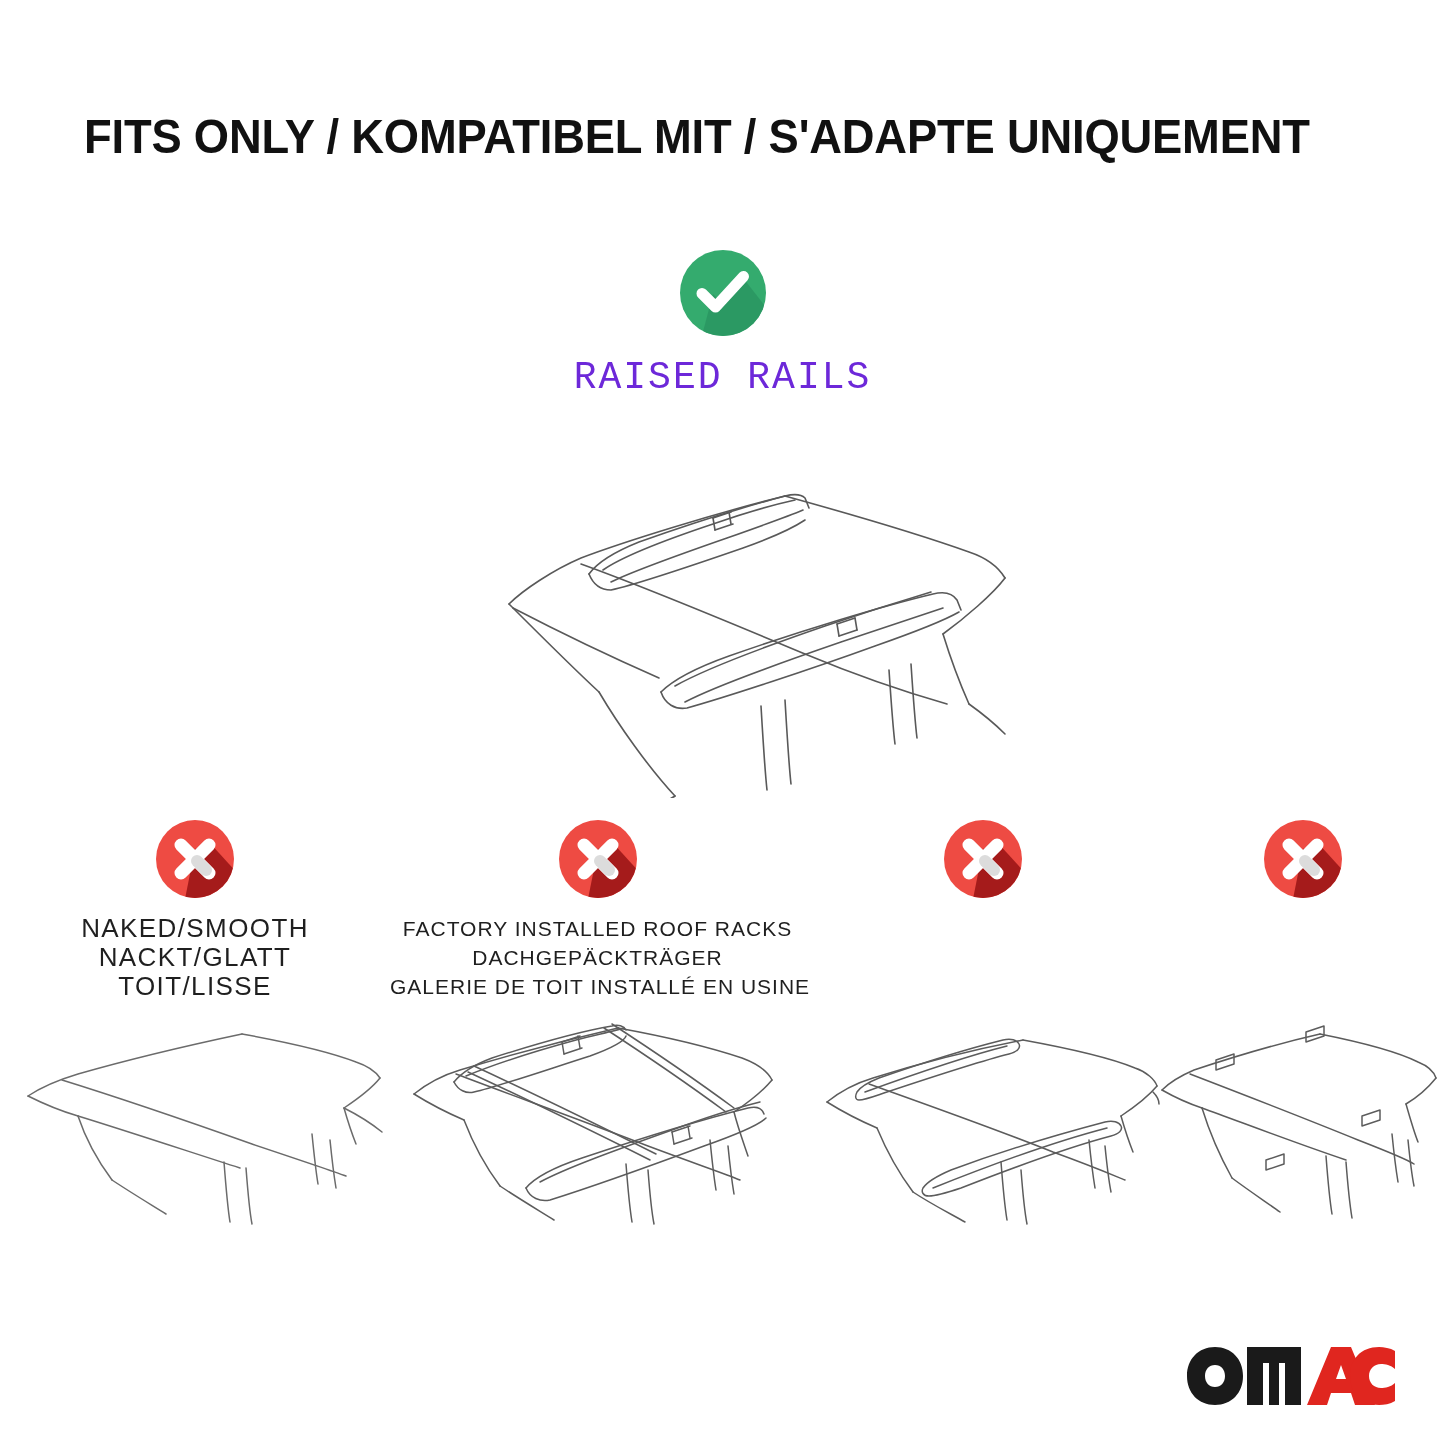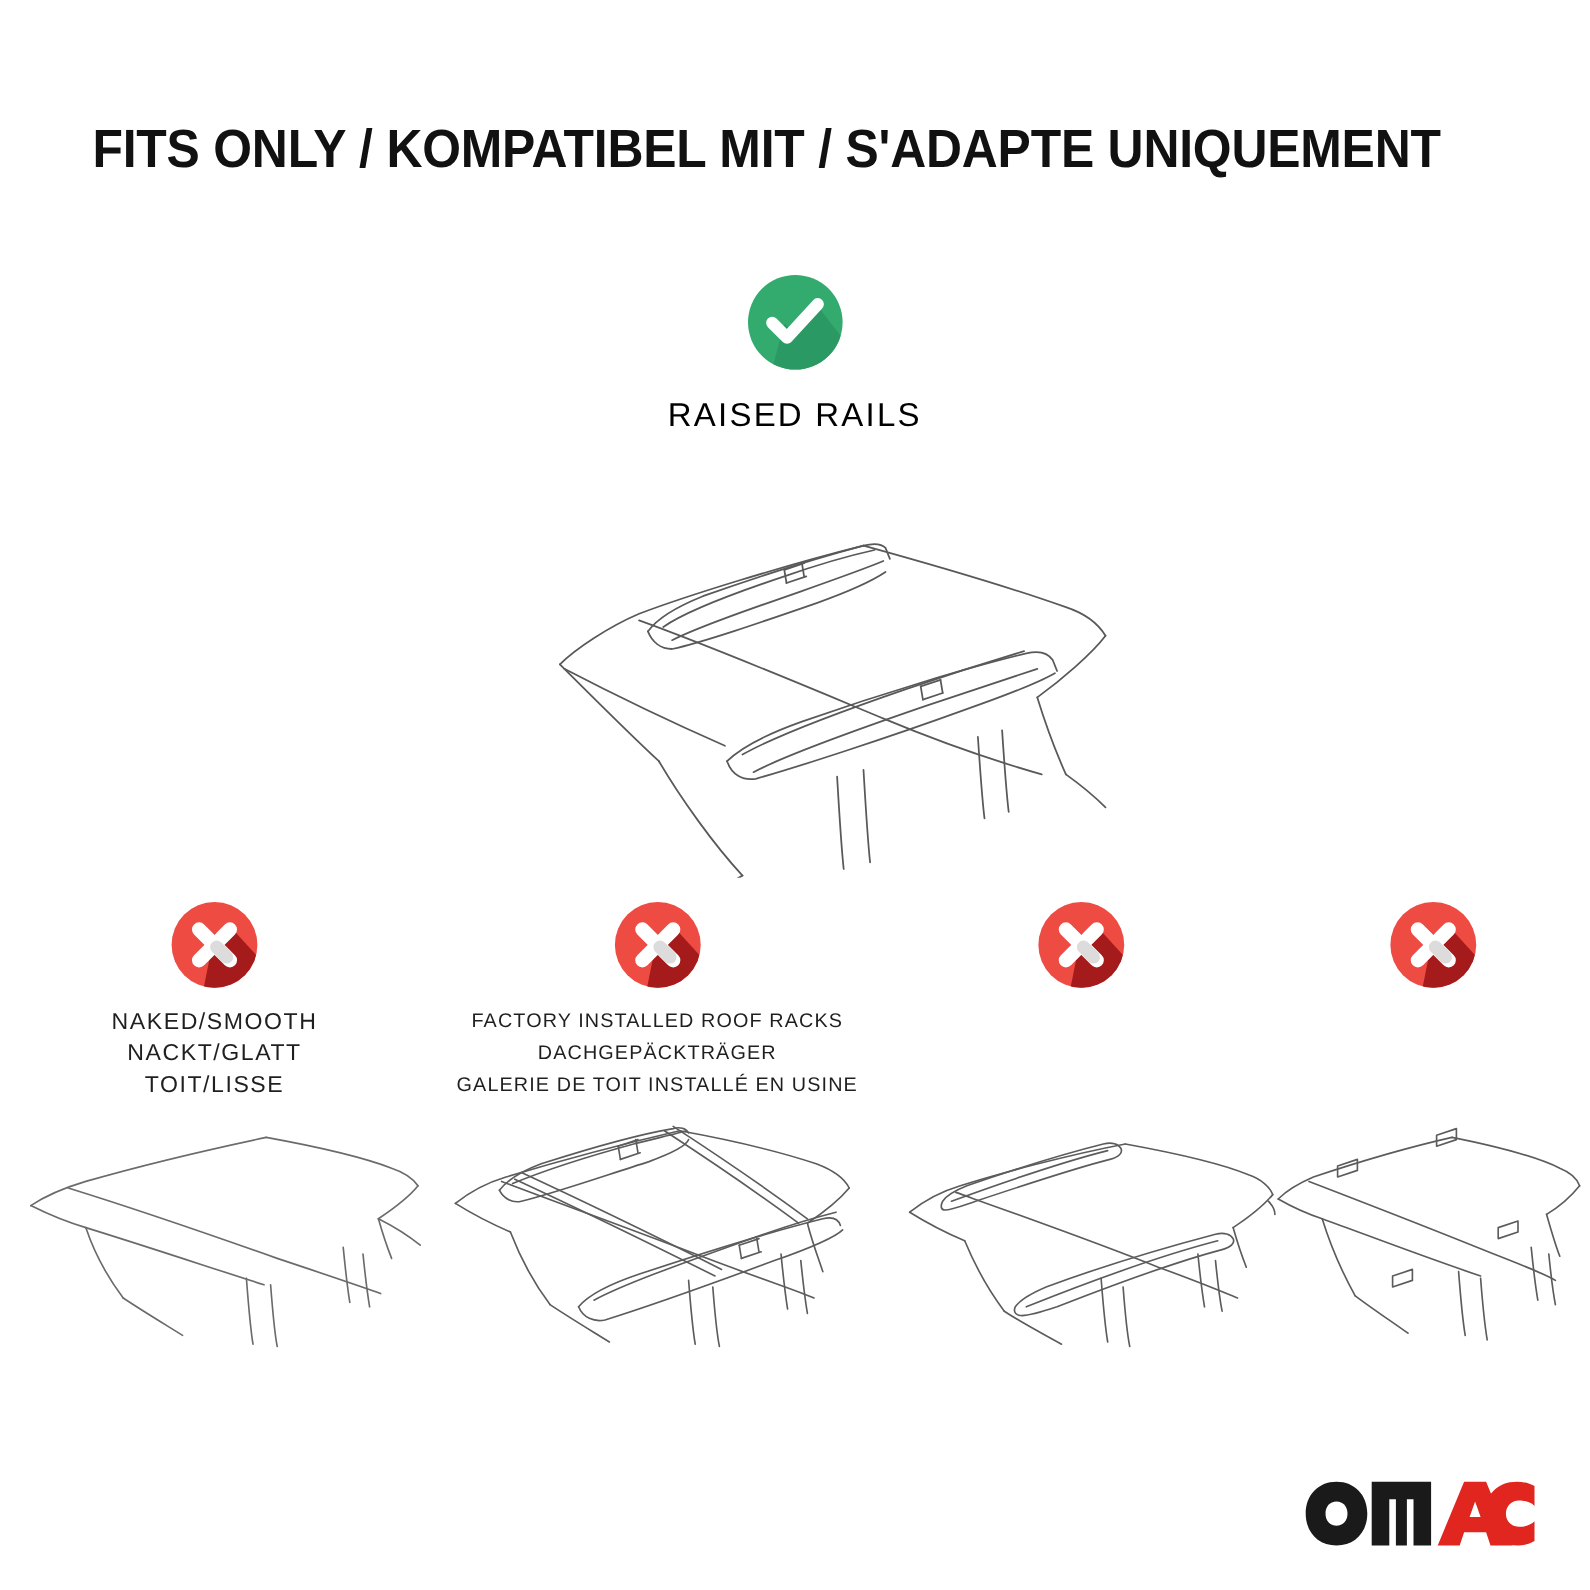--- a/index.html
+++ b/index.html
@@ -42,26 +42,26 @@
     text-align: center;
   }
   .check-badge {
     width: 90px;
     height: 90px;
     margin: 0 auto;
     position: relative;
   }
   .primary-caption {
     margin-top: 20px;
-    font-size: 30px;
+    font-size: 38px;
     line-height: 39px;
     letter-spacing: 2.0px;
-    color: #000000;
+    color: #6d28d9;
     font-weight: 300;
-    font-family: Liberation Sans, sans-serif;
+    font-family: Liberation Mono, monospace;
   }
 
   .primary-illustration {
     position: absolute;
     left: 0;
     top: 478px;
     width: 1445px;
     height: 330px;
     text-align: center;
   }
@@ -85,29 +85,29 @@
   .col-fixedpoint { width: 285px; }
 
   .x-badge {
     width: 82px;
     height: 82px;
     margin: 0 auto;
     position: relative;
   }
   .option-caption {
     margin-top: 14px;
-    font-size: 21px;
+    font-size: 26px;
     line-height: 29px;
     letter-spacing: 1.4px;
     color: #1f1f1f;
     font-weight: 300;
     font-family: "Liberation Sans", sans-serif;
     white-space: nowrap;
   }
-  .option-caption.tight { font-size: 18px; letter-spacing: 1.0px; }
+  .option-caption.tight { font-size: 21px; letter-spacing: 1.0px; }
 
   
   .bottom-illustrations {
     position: absolute;
     left: 0;
     top: 1012px;
     width: 1445px;
     height: 220px;
     display: flex;
     align-items: flex-start;

